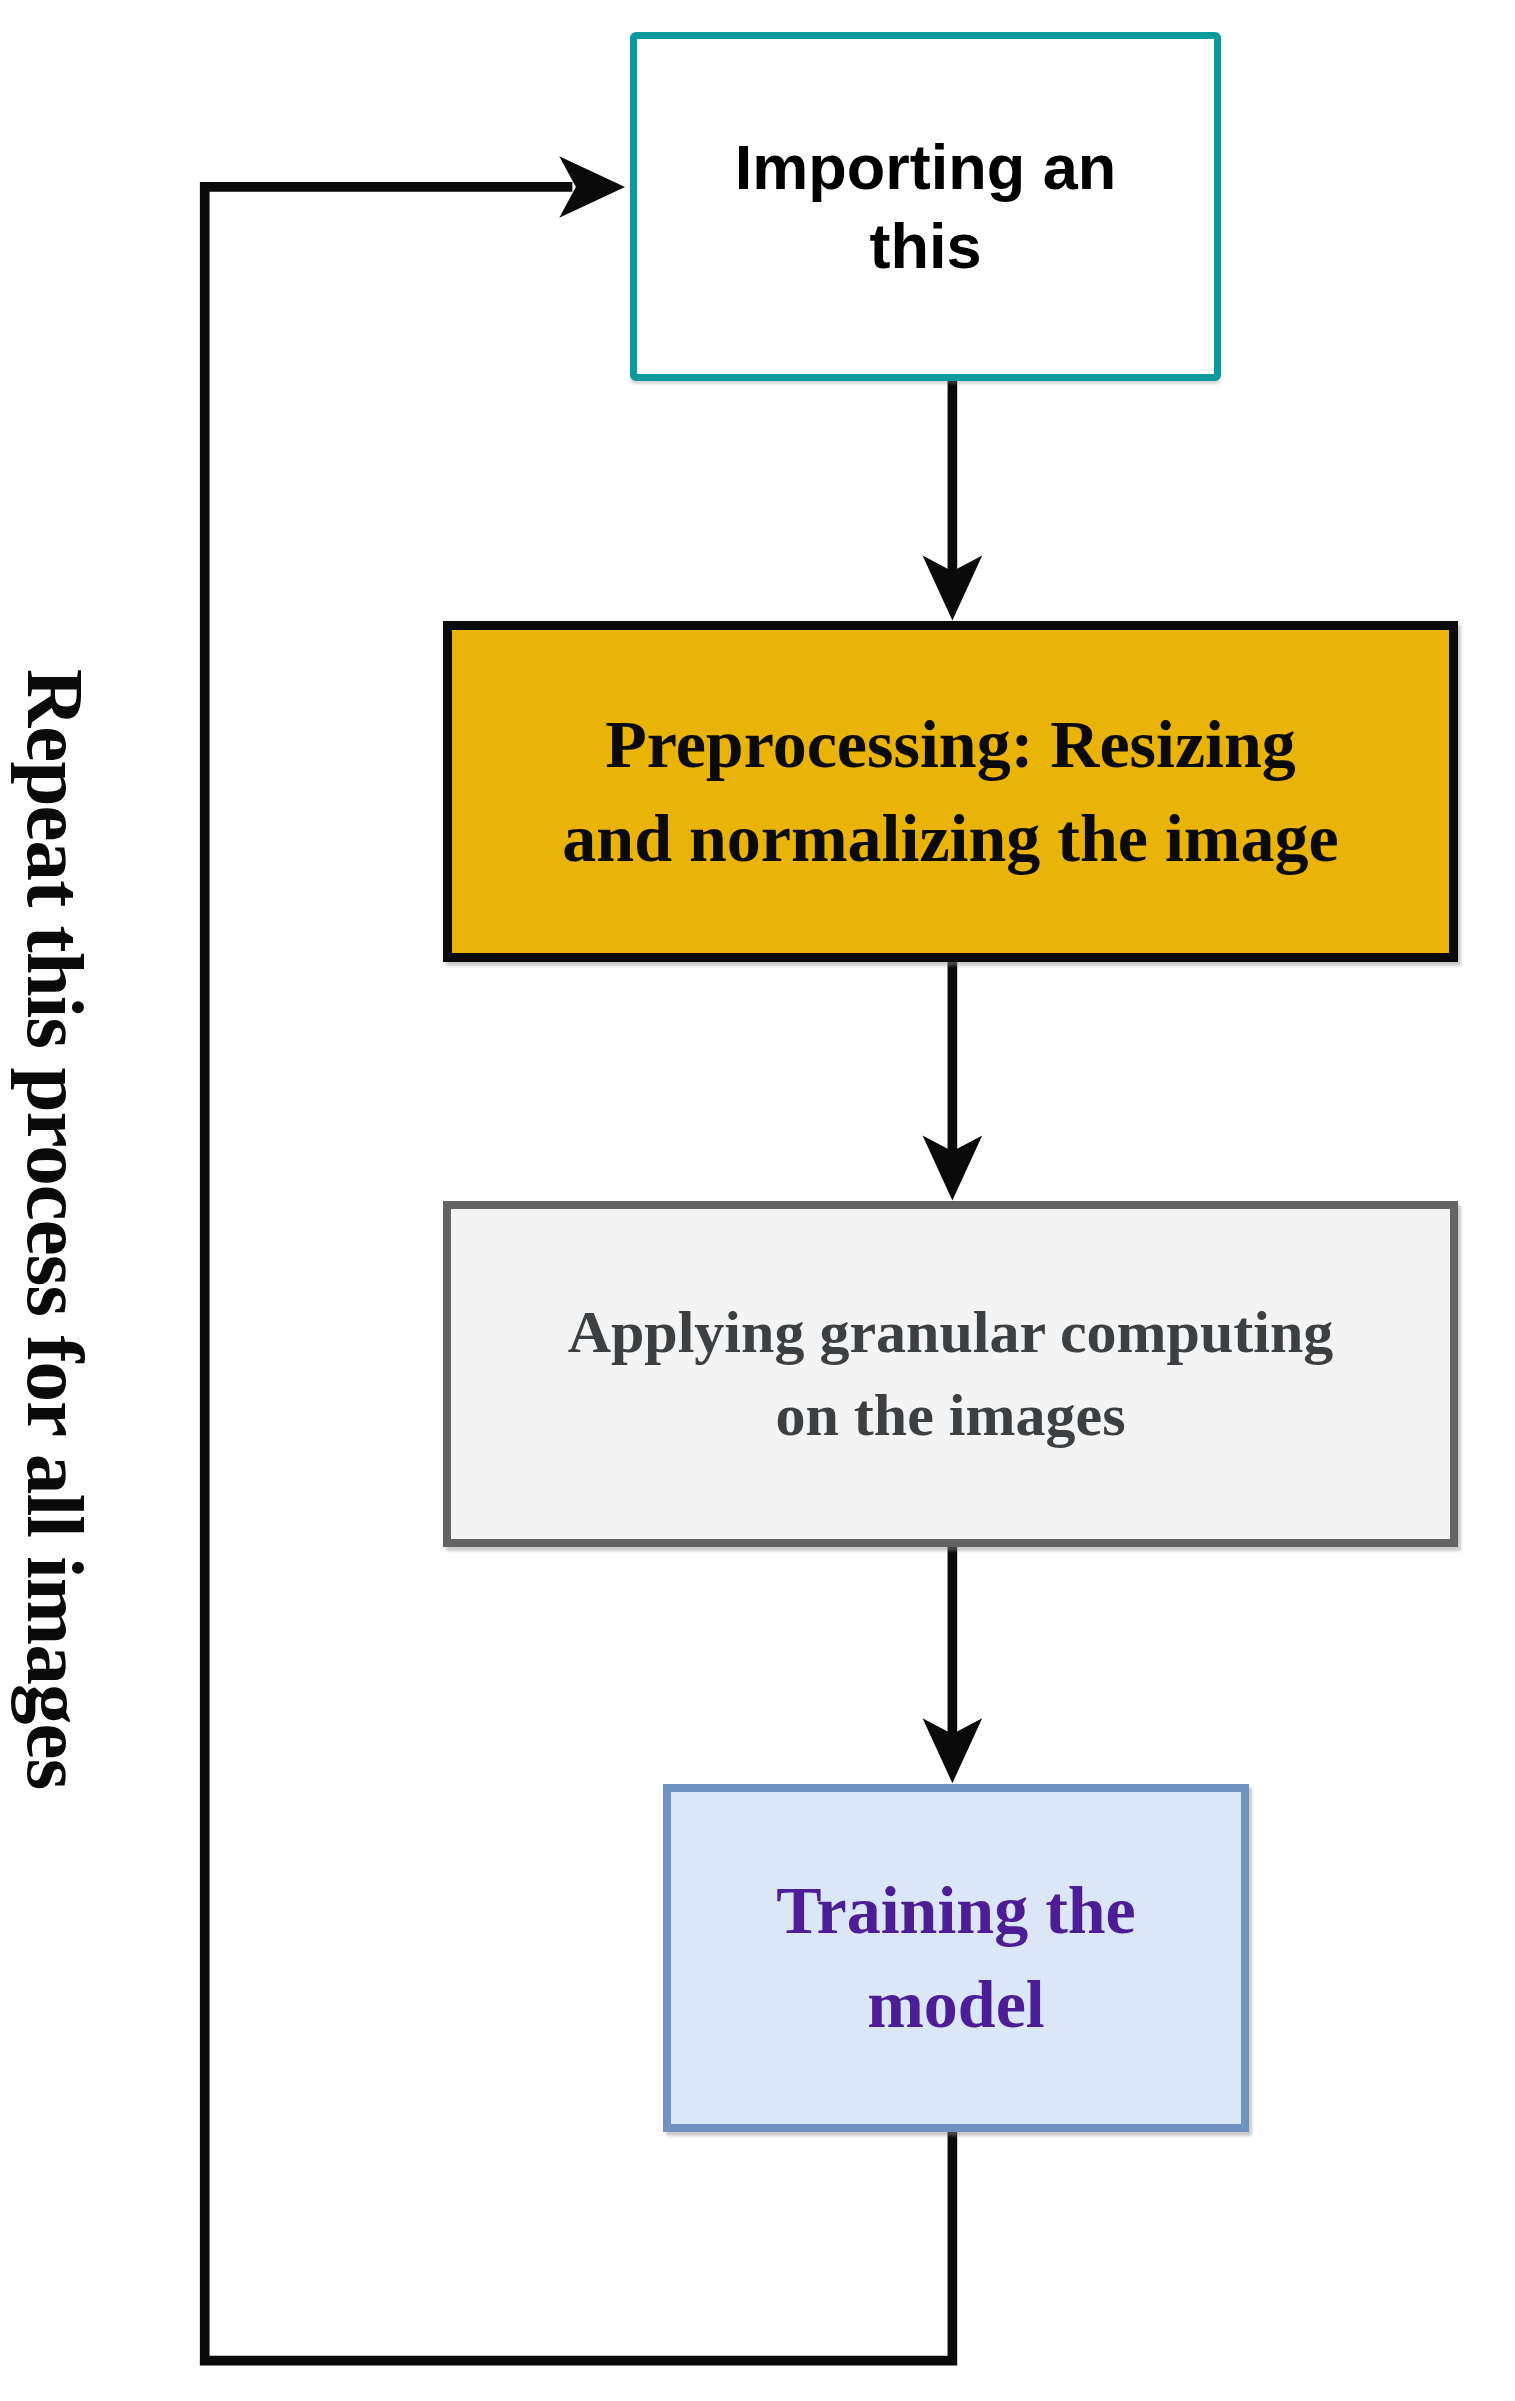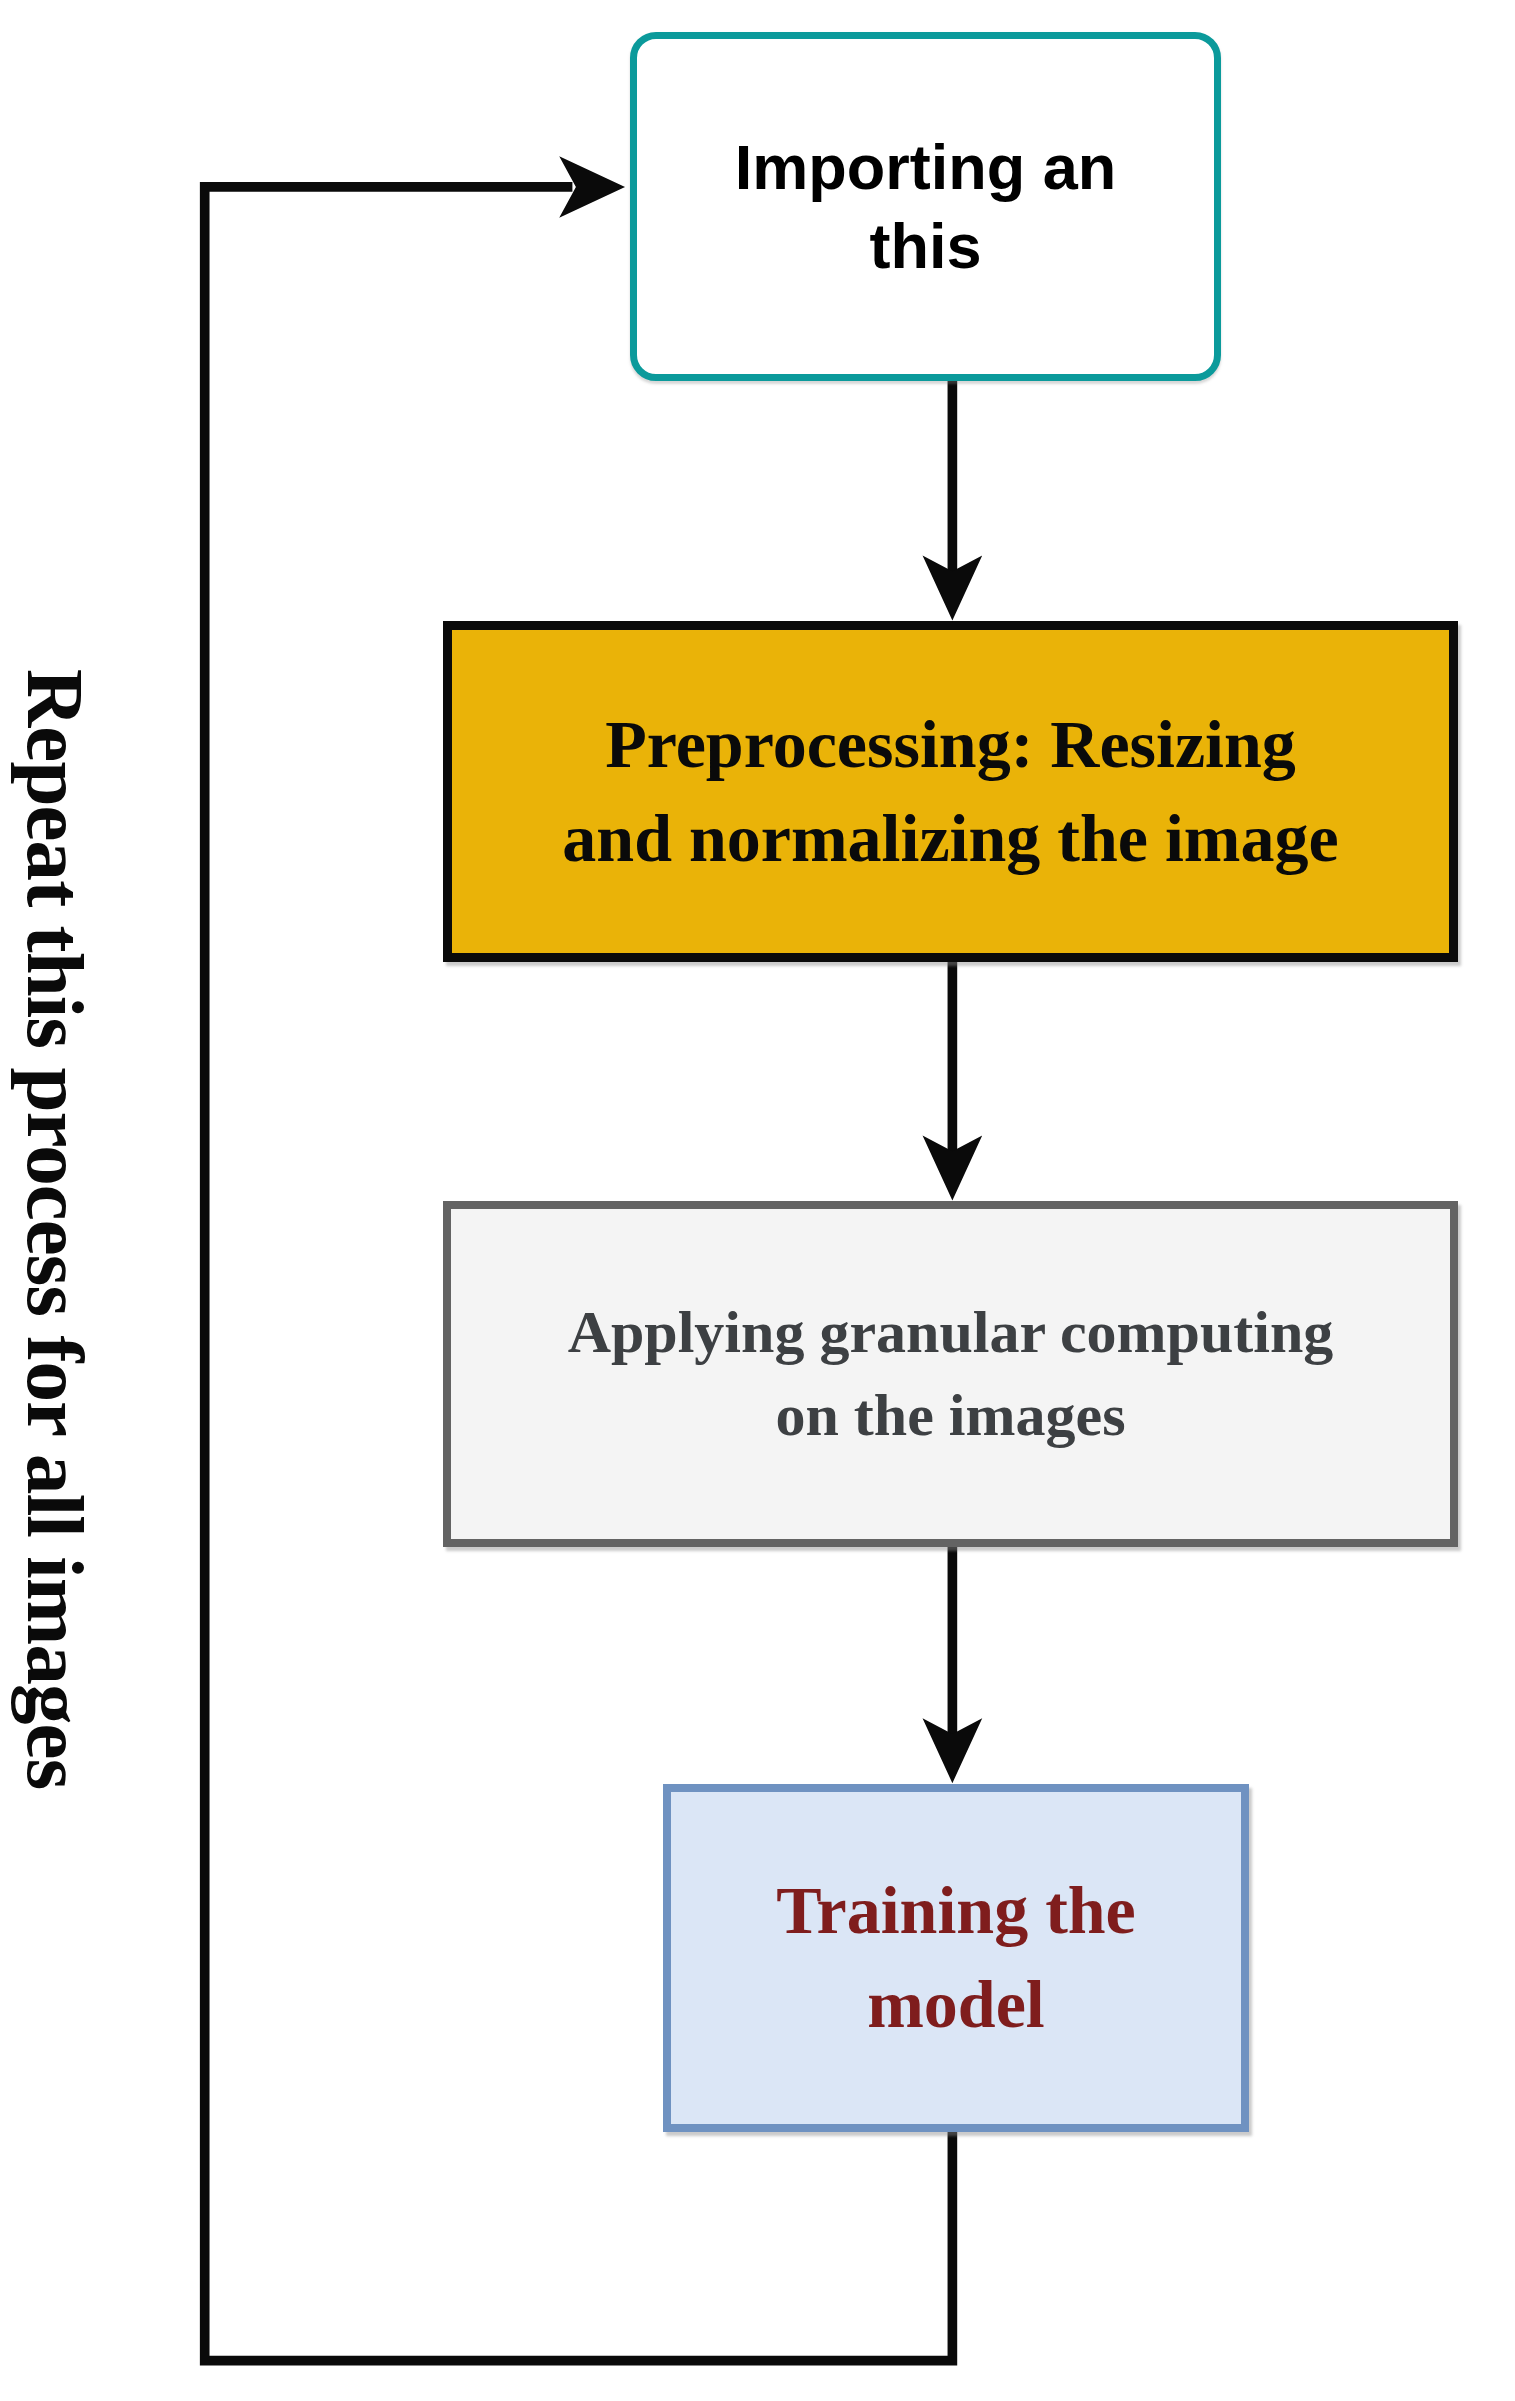--- a/index.html
+++ b/index.html
@@ -22,21 +22,21 @@
     display: flex;
     align-items: center;
     justify-content: center;
     text-align: center;
     font-weight: bold;
   }
   .node .node-text { width: 100%; }
   .node-import {
     left: 630px; top: 32px; width: 591px; height: 349px;
     border: 7px solid #0b9a9b;
-    border-radius: 26px;
+    border-radius: 6px;
     font-family: "Liberation Sans", sans-serif;
     font-size: 63px;
     line-height: 1.25;
     box-shadow: 0 2.6px 2.6px rgba(140,140,140,0.35);
   }
   .node-preprocess {
     left: 443px; top: 621px; width: 1015px; height: 341px;
     border: 9.7px solid #0a0a0a;
     font-size: 68px;
     line-height: 1.38;
@@ -112,21 +112,21 @@
     </div>
   </div>
 
   <div class="node node-granular" style="border-color: rgb(99, 99, 99); background: rgb(244, 244, 244); color: rgb(61, 64, 67);">
     <div class="node-text">
       <div>Applying granular computing</div>
       <div>on the images</div>
     </div>
   </div>
 
-  <div class="node node-training" style="border-color: rgb(111, 146, 193); background: rgb(219, 230, 246); color: #7f1d1d;">
+  <div class="node node-training" style="border-color: rgb(111, 146, 193); background: rgb(219, 230, 246); color: #4c1d95;">
     <div class="node-text">
       <div>Training the</div>
       <div>model</div>
     </div>
   </div>
 
 </div>
 
 
 </body></html>

